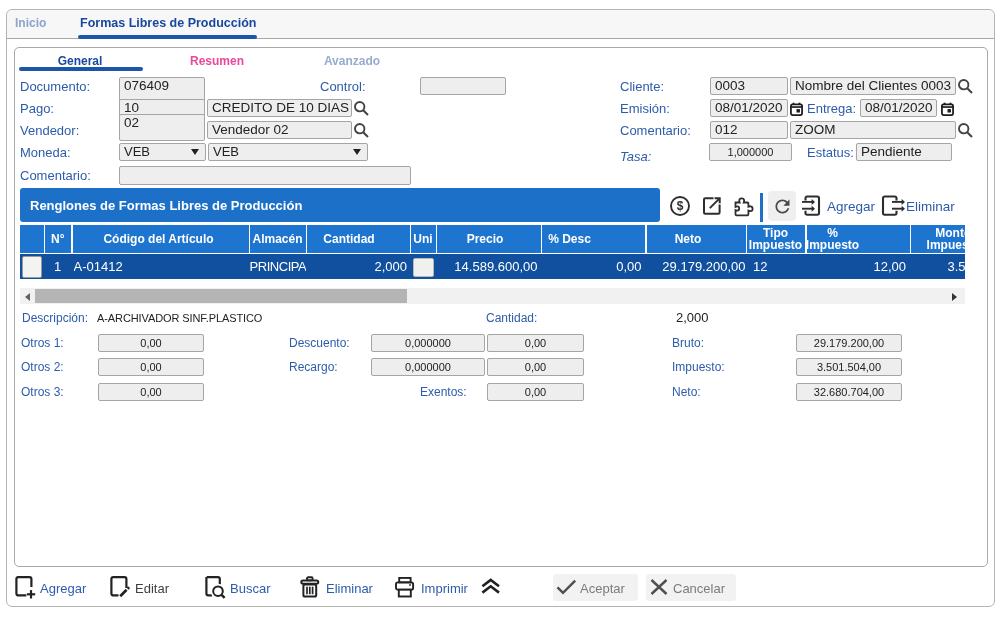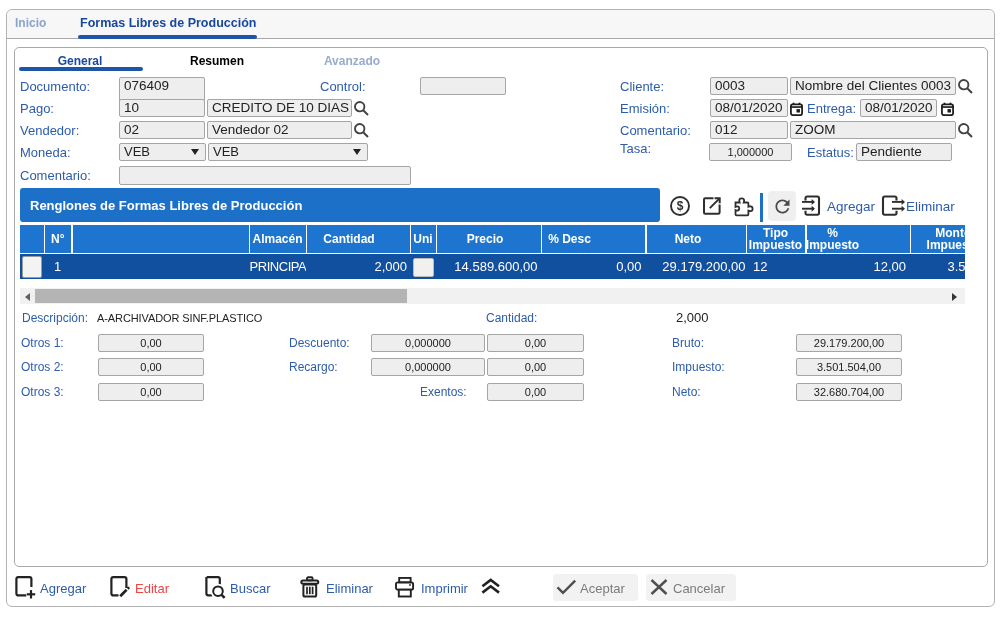--- a/index.html
+++ b/index.html
@@ -24,38 +24,38 @@
 
 <div class="abs" style="left:7px; top:10px; width:987px; height:29px; background:#f7f7f8; border-bottom:1px solid #a8a8a8; border-radius:6px 6px 0 0;"></div>
 <div class="abs" style="left:15px; top:16px; font-size:12px; font-weight:bold; color:#8ba4ca;">Inicio</div>
 <div class="abs" style="left:80px; top:16px; font-size:12.5px; font-weight:bold; color:#17479e;">Formas Libres de Producción</div>
 <div class="abs" style="left:78px; top:35px; width:179px; height:4px; background:#1d55a8; border-radius:2px;"></div>
 
 <div class="abs" style="left:14px; top:47px; width:974px; height:520px; border:1px solid #a9a9a9; border-radius:5px; background:#fff;"></div>
 
 <div class="abs" style="left:20px; top:54px; width:120px; text-align:center; font-size:12px; font-weight:bold; color:#17479e;">General</div>
 <div class="abs" style="left:19px; top:67px; width:124px; height:4px; background:#1d55a8; border-radius:2px;"></div>
-<div class="abs" style="left:157px; top:54px; width:120px; text-align:center; font-size:12px; font-weight:bold; color:#000000;">Resumen</div>
+<div class="abs" style="left:157px; top:54px; width:120px; text-align:center; font-size:12px; font-weight:bold; color:#ec4899;">Resumen</div>
 <div class="abs" style="left:292px; top:54px; width:120px; text-align:center; font-size:12px; font-weight:bold; color:#97abd0;">Avanzado</div>
 
 <div class="lbl" style="left:20px; top:79px;">Documento:</div>
 <div class="inp" style="left:119px; top:77px; width:86px; height:33px;">076409</div>
 <div class="lbl" style="left:320px; top:79px;">Control:</div>
 <div class="inp" style="left:420px; top:77px; width:86px; height:18px;"></div>
 
 <div class="lbl" style="left:20px; top:101px;">Pago:</div>
 <div class="inp" style="left:119px; top:99px; width:86px; height:18px;">10</div>
 <div class="inp" style="left:207px; top:99px; width:145px; height:18px;">CREDITO DE 10 DIAS</div>
 <svg class="abs" style="left:354px; top:101px;" width="15" height="15" viewBox="0 0 15 15">
     <circle cx="5.7" cy="5.7" r="4.7" fill="none" stroke="#424242" stroke-width="1.9"></circle>
     <line x1="9.2" y1="9.2" x2="14" y2="14" stroke="#424242" stroke-width="2"></line>
   </svg>
 
 <div class="lbl" style="left:20px; top:123px;">Vendedor:</div>
-<div class="inp" style="left:119px; top:121px; width:86px; height:18px;">02</div>
+<div class="inp" style="left:119px; top:114px; width:86px; height:27px;">02</div>
 <div class="inp" style="left:207px; top:121px; width:145px; height:18px;">Vendedor 02</div>
 <svg class="abs" style="left:354px; top:123px;" width="15" height="15" viewBox="0 0 15 15">
     <circle cx="5.7" cy="5.7" r="4.7" fill="none" stroke="#424242" stroke-width="1.9"></circle>
     <line x1="9.2" y1="9.2" x2="14" y2="14" stroke="#424242" stroke-width="2"></line>
   </svg>
 
 <div class="lbl" style="left:20px; top:145px;">Moneda:</div>
 <div class="sel" style="left:119px; top:143px; width:87px; height:18px;">VEB<span class="arr"></span></div>
 <div class="sel" style="left:208px; top:143px; width:160px; height:18px;">VEB<span class="arr"></span></div>
 
@@ -90,21 +90,21 @@
   </svg>
 
 <div class="lbl" style="left:620px; top:123px;">Comentario:</div>
 <div class="inp" style="left:710px; top:121px; width:78px; height:18px;">012</div>
 <div class="inp" style="left:790px; top:121px; width:166px; height:18px;">ZOOM</div>
 <svg class="abs" style="left:958px; top:123px;" width="15" height="15" viewBox="0 0 15 15">
     <circle cx="5.7" cy="5.7" r="4.7" fill="none" stroke="#424242" stroke-width="1.9"></circle>
     <line x1="9.2" y1="9.2" x2="14" y2="14" stroke="#424242" stroke-width="2"></line>
   </svg>
 
-<div class="lbl" style="left:620px; top:141px;">Tasa:</div>
+<div class="lbl" style="left:620px; top:149px;font-style:italic;">Tasa:</div>
 <div class="inp r" style="left:709px; top:143px; width:83px; height:18px; font-size:11px; line-height:16px;">1,000000</div>
 <div class="lbl" style="left:807px; top:145px;">Estatus:</div>
 <div class="inp" style="left:856px; top:143px; width:96px; height:18px;">Pendiente</div>
 
 <div class="abs" style="left:20px; top:188px; width:640px; height:34px; background:#1d70c8; border-radius:3px;"></div>
 <div class="abs" style="left:30px; top:198px; font-size:13px; font-weight:bold; color:#fff;">Renglones de Formas Libres de Producción</div>
 
 <svg class="abs" style="left:670px; top:196px;" width="20" height="20" viewBox="0 0 20 20">
     <circle cx="10" cy="10" r="9" fill="none" stroke="#2e2e2e" stroke-width="1.9"></circle>
     <text x="10" y="14.2" font-size="12" font-weight="bold" text-anchor="middle" fill="#2e2e2e" font-family="Liberation Sans">$</text>
@@ -135,20 +135,21 @@
     <line x1="11" y1="6.9" x2="22" y2="6.9" stroke="#2e2e2e" stroke-width="1.9"></line>
     <path d="M20.6 3.9 L24 6.9 L20.6 9.9 Z" fill="#2e2e2e"></path>
     <line x1="11" y1="13.7" x2="22" y2="13.7" stroke="#2e2e2e" stroke-width="1.9"></line>
     <path d="M20.6 10.7 L24 13.7 L20.6 16.7 Z" fill="#2e2e2e"></path>
   </svg>
 <div class="abs" style="left:906px; top:199px; font-size:13.5px; color:#2d5cab;">Eliminar</div>
 
 <div class="abs" style="left:20px; top:225px; width:945px; height:54px; overflow:hidden;">
   <div class="abs" style="left:0; top:0; width:1000px; height:28px; background:#1e75cf;"></div>
   <div class="hcell" style="left:24px; top:0; width:27.5px; height:28px;">N°</div>
+  <div class="hcell" style="left:58px; top:0; width:161px; height:28px;">Código del Artículo</div>
   <div class="hcell" style="left:229px; top:0; width:57px; height:28px;">Almacén</div>
   <div class="hcell" style="left:286px; top:0; width:86px; height:28px;">Cantidad</div>
   <div class="hcell" style="left:390px; top:0; width:26px; height:28px;">Uni</div>
   <div class="hcell" style="left:416px; top:0; width:88px; height:28px;padding-left:10px;">Precio</div>
   <div class="hcell" style="left:527px; top:0; width:45px; height:28px;">% Desc</div>
   <div class="hcell" style="left:625.5px; top:0; width:85px; height:28px;">Neto</div>
   <div class="hcell" style="left:726px; top:0; width:59px; height:28px; line-height:12px;">Tipo<br>Impuesto</div>
   <div class="hcell" style="left:786px; top:0; width:53px; height:28px; line-height:12px;">%<br>Impuesto</div>
   <div class="hcell" style="left:890px; top:0; width:86.5px; height:28px; line-height:12px;">Monto<br>Impuesto</div>
 
@@ -160,20 +161,21 @@
   <div class="abs" style="left:415.5px; top:0; width:1.5px; height:28px; background:#fff;"></div>
   <div class="abs" style="left:520.5px; top:0; width:1.5px; height:28px; background:#fff;"></div>
   <div class="abs" style="left:625px; top:0; width:1.5px; height:28px; background:#fff;"></div>
   <div class="abs" style="left:725.5px; top:0; width:1.5px; height:28px; background:#fff;"></div>
   <div class="abs" style="left:785px; top:0; width:1.5px; height:28px; background:#fff;"></div>
   <div class="abs" style="left:889.5px; top:0; width:1.5px; height:28px; background:#fff;"></div>
 
   <div class="abs" style="left:0; top:28.5px; width:1000px; height:25.5px; background:#114f9f;"></div>
   <div class="abs" style="left:2px; top:31px; width:20px; height:21.5px; background:#f3f3f1; border:1.5px solid #9a9a96; border-radius:2px;"></div>
   <div class="rcell" style="left:24px; top:33.5px; width:27px; text-align:center;">1</div>
+  <div class="rcell" style="left:53.5px; top:33.5px; width:170px;">A-01412</div>
   <div class="rcell" style="left:229.5px; top:33.5px; width:56.5px; letter-spacing:-0.45px;">PRINCIPAL</div>
   <div class="rcell" style="left:287px; top:33.5px; width:100px; text-align:right;">2,000</div>
   <div class="abs" style="left:392.5px; top:33px; width:21px; height:19px; background:#f0f0ee; border:1.5px solid #b9b9b5; border-radius:2px;"></div>
   <div class="rcell" style="left:417px; top:33.5px; width:100.5px; text-align:right;">14.589.600,00</div>
   <div class="rcell" style="left:521px; top:33.5px; width:100.5px; text-align:right;">0,00</div>
   <div class="rcell" style="left:625.5px; top:33.5px; width:100px; text-align:right;">29.179.200,00</div>
   <div class="rcell" style="left:733px; top:33.5px; width:50px;">12</div>
   <div class="rcell" style="left:786px; top:33.5px; width:100px; text-align:right;">12,00</div>
   <div class="rcell" style="left:927.5px; top:33.5px; width:99px;">3.501.504,00</div>
 </div>
@@ -215,21 +217,21 @@
     <path d="M11.3 19.4 H3.3 C2.2 19.4 1.4 18.6 1.4 17.5 V3 C1.4 1.9 2.2 1.1 3.3 1.1 H14.5 C15.6 1.1 16.4 1.9 16.4 3 V11" fill="none" stroke="#222" stroke-width="2.2"></path>
     <line x1="16" y1="14.1" x2="16" y2="22.5" stroke="#222" stroke-width="2.2"></line>
     <line x1="11.8" y1="18.3" x2="20.2" y2="18.3" stroke="#222" stroke-width="2.2"></line>
   </svg>
 <div class="abs" style="left:40px; top:581px; font-size:13px; color:#2d5cab;">Agregar</div>
 <svg class="abs" style="left:110px; top:576px;" width="22" height="24" viewBox="0 0 22 24">
     <path d="M8.5 19.4 H3.3 C2.2 19.4 1.4 18.6 1.4 17.5 V3 C1.4 1.9 2.2 1.1 3.3 1.1 H14.5 C15.6 1.1 16.4 1.9 16.4 3 V12" fill="none" stroke="#222" stroke-width="2.2"></path>
     <line x1="10.2" y1="20.2" x2="16.6" y2="13.8" stroke="#222" stroke-width="2.7"></line>
     <line x1="17.6" y1="12.8" x2="19.1" y2="11.3" stroke="#222" stroke-width="2.7"></line>
   </svg>
-<div class="abs" style="left:135px; top:581px; font-size:13px; color:#ef4444;">Editar</div>
+<div class="abs" style="left:135px; top:581px; font-size:13px; color:#404040;">Editar</div>
 <svg class="abs" style="left:205px; top:576px;" width="24" height="24" viewBox="0 0 24 24">
     <path d="M1.7 1.1 H12.9 C14 1.1 14.8 1.9 14.8 3 V9.5" fill="none" stroke="#222" stroke-width="2.2"></path>
     <path d="M1.4 1.1 V17.5 C1.4 18.6 2.2 19.4 3.3 19.4 H7.2" fill="none" stroke="#222" stroke-width="2.2"></path>
     <circle cx="13" cy="15.2" r="7.4" fill="#fff"></circle>
     <circle cx="13" cy="15.2" r="4.8" fill="none" stroke="#222" stroke-width="2"></circle>
     <line x1="16.6" y1="18.8" x2="19.6" y2="21.8" stroke="#222" stroke-width="2.5"></line>
   </svg>
 <div class="abs" style="left:230px; top:581px; font-size:13px; color:#2d5cab;">Buscar</div>
 <svg class="abs" style="left:300px; top:576px;" width="20" height="22" viewBox="0 0 20 22">
     <rect x="7" y="1.2" width="5.6" height="3.2" rx="1.2" fill="none" stroke="#222" stroke-width="1.9"></rect>

